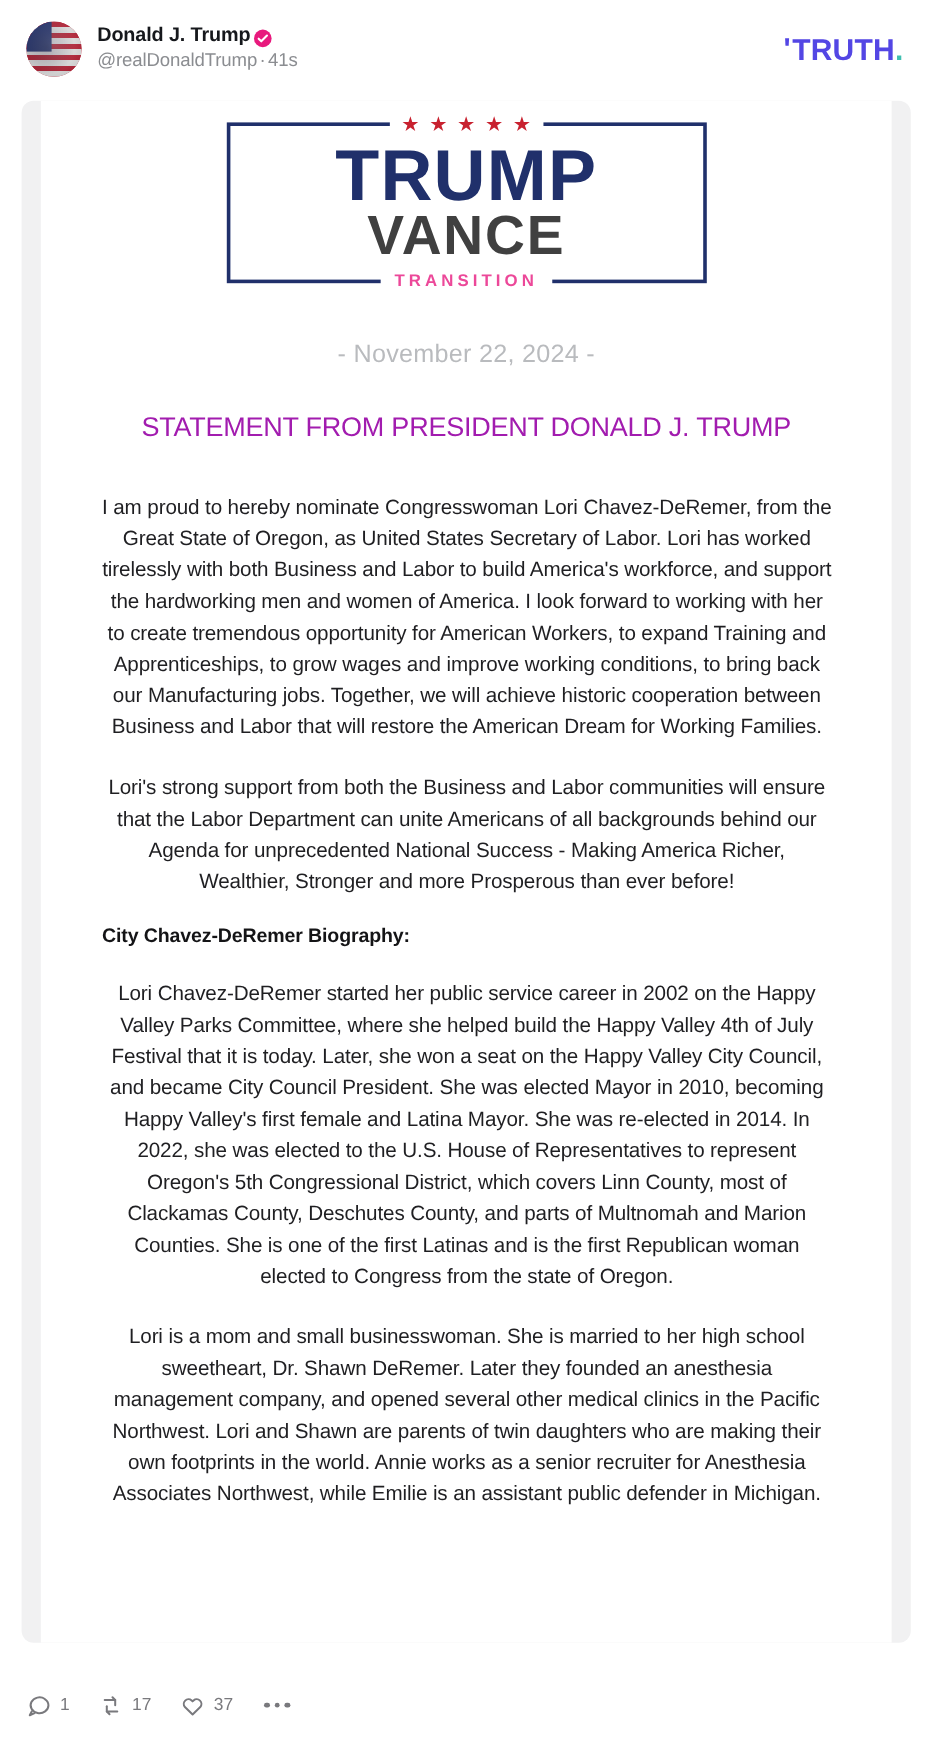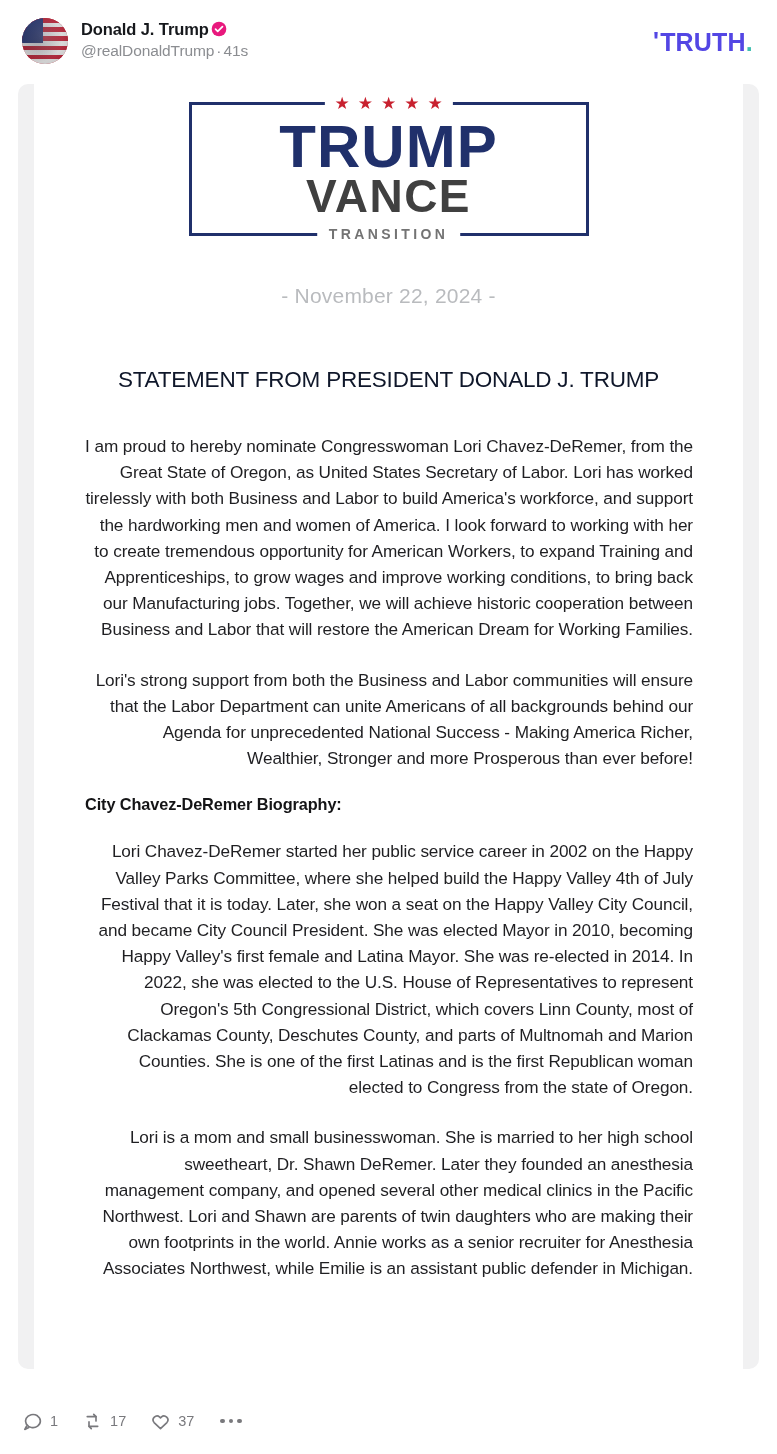--- a/index.html
+++ b/index.html
@@ -67,21 +67,21 @@
     background: radial-gradient(circle at 50% 42%, rgba(255,255,255,0.18) 0%, rgba(0,0,0,0.18) 86%);
   }
 
   .identity {
     margin-left: 13px;
     padding-top: 1px;
     line-height: 1.25;
   }
   .name-row {
     display: flex;
-    align-items: center;
+    align-items: flex-end;
     gap: 2px;
   }
   .display-name {
     font-size: 16.5px;
     font-weight: bold;
     color: #16181c;
     letter-spacing: -0.1px;
   }
   .verified-badge {
     width: 16px;
@@ -191,54 +191,54 @@
     position: absolute;
     bottom: -10px;
     left: 50%;
     transform: translateX(-50%);
     background: #ffffff;
     padding: 0 12px;
   }
   .logo-transition {
     font-size: 14px;
     font-weight: bold;
-    color: #737373;
+    color: #ec4899;
     letter-spacing: 3.4px;
   }
 
   
   .doc-date {
     text-align: center;
     margin-top: 48px;
     font-size: 21px;
     color: #b9bbbe;
     letter-spacing: 0.2px;
   }
 
   
   .statement-title {
     text-align: center;
-    margin-top: 59px;
+    margin-top: 35px;
     font-size: 22.5px;
-    color: #0f172a;
+    color: #a21caf;
     letter-spacing: -0.2px;
     font-weight: normal;
   }
 
   .body-wrap {
     padding: 0 50px 0 51px;
     margin-top: 40px;
   }
   .body-para {
     font-size: 17.2px;
     line-height: 26.2px;
     color: #1f1f22;
     letter-spacing: -0.1px;
     margin-bottom: 24px;
-    text-align: right;
+    text-align: center;
   }
   .bio-heading {
     font-size: 16.3px;
     font-weight: bold;
     color: #141416;
     letter-spacing: -0.1px;
     margin-bottom: 24px;
   }
 
   

